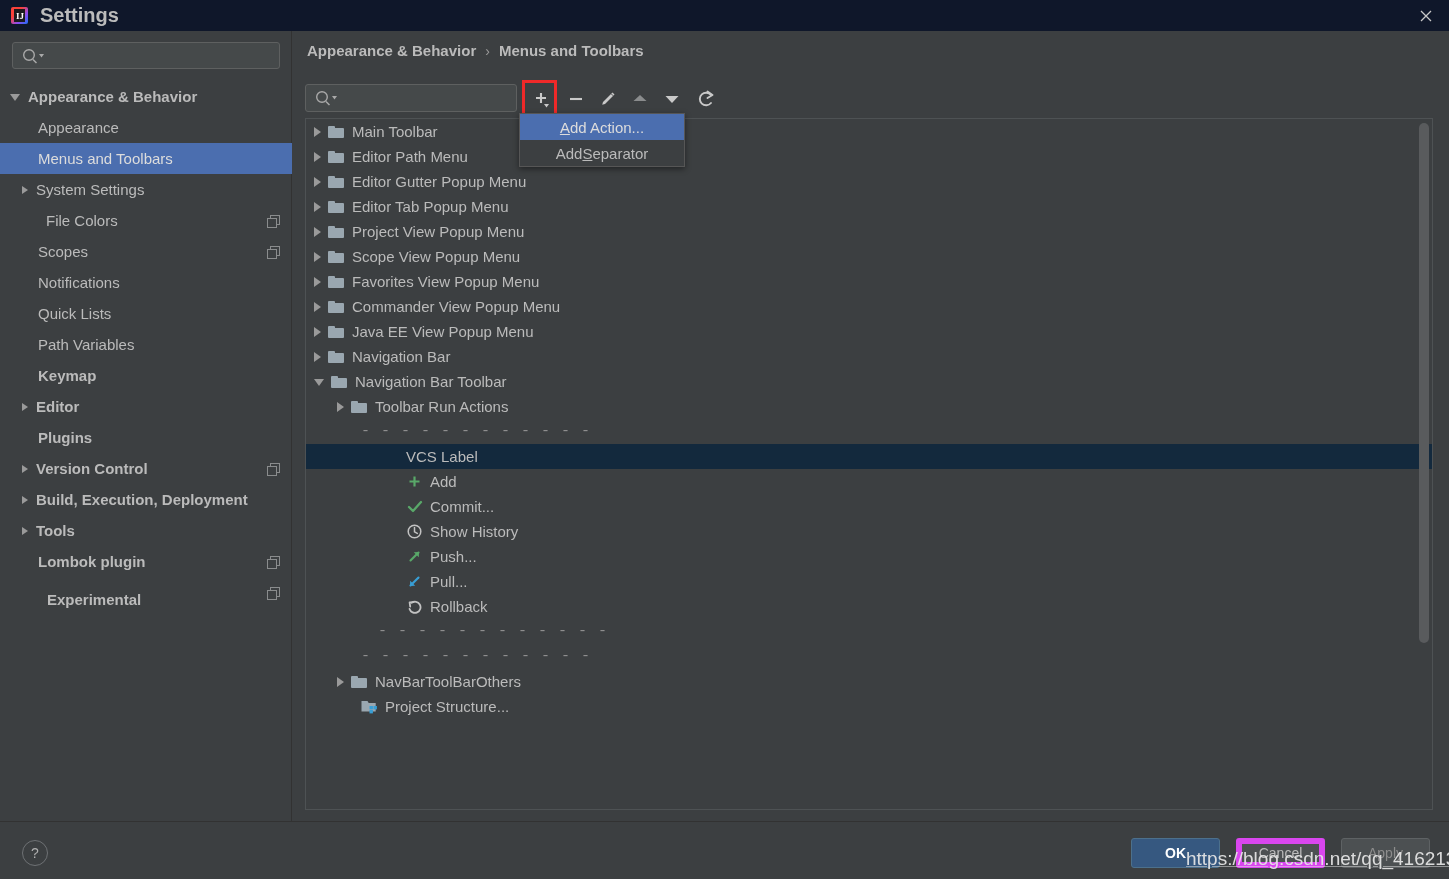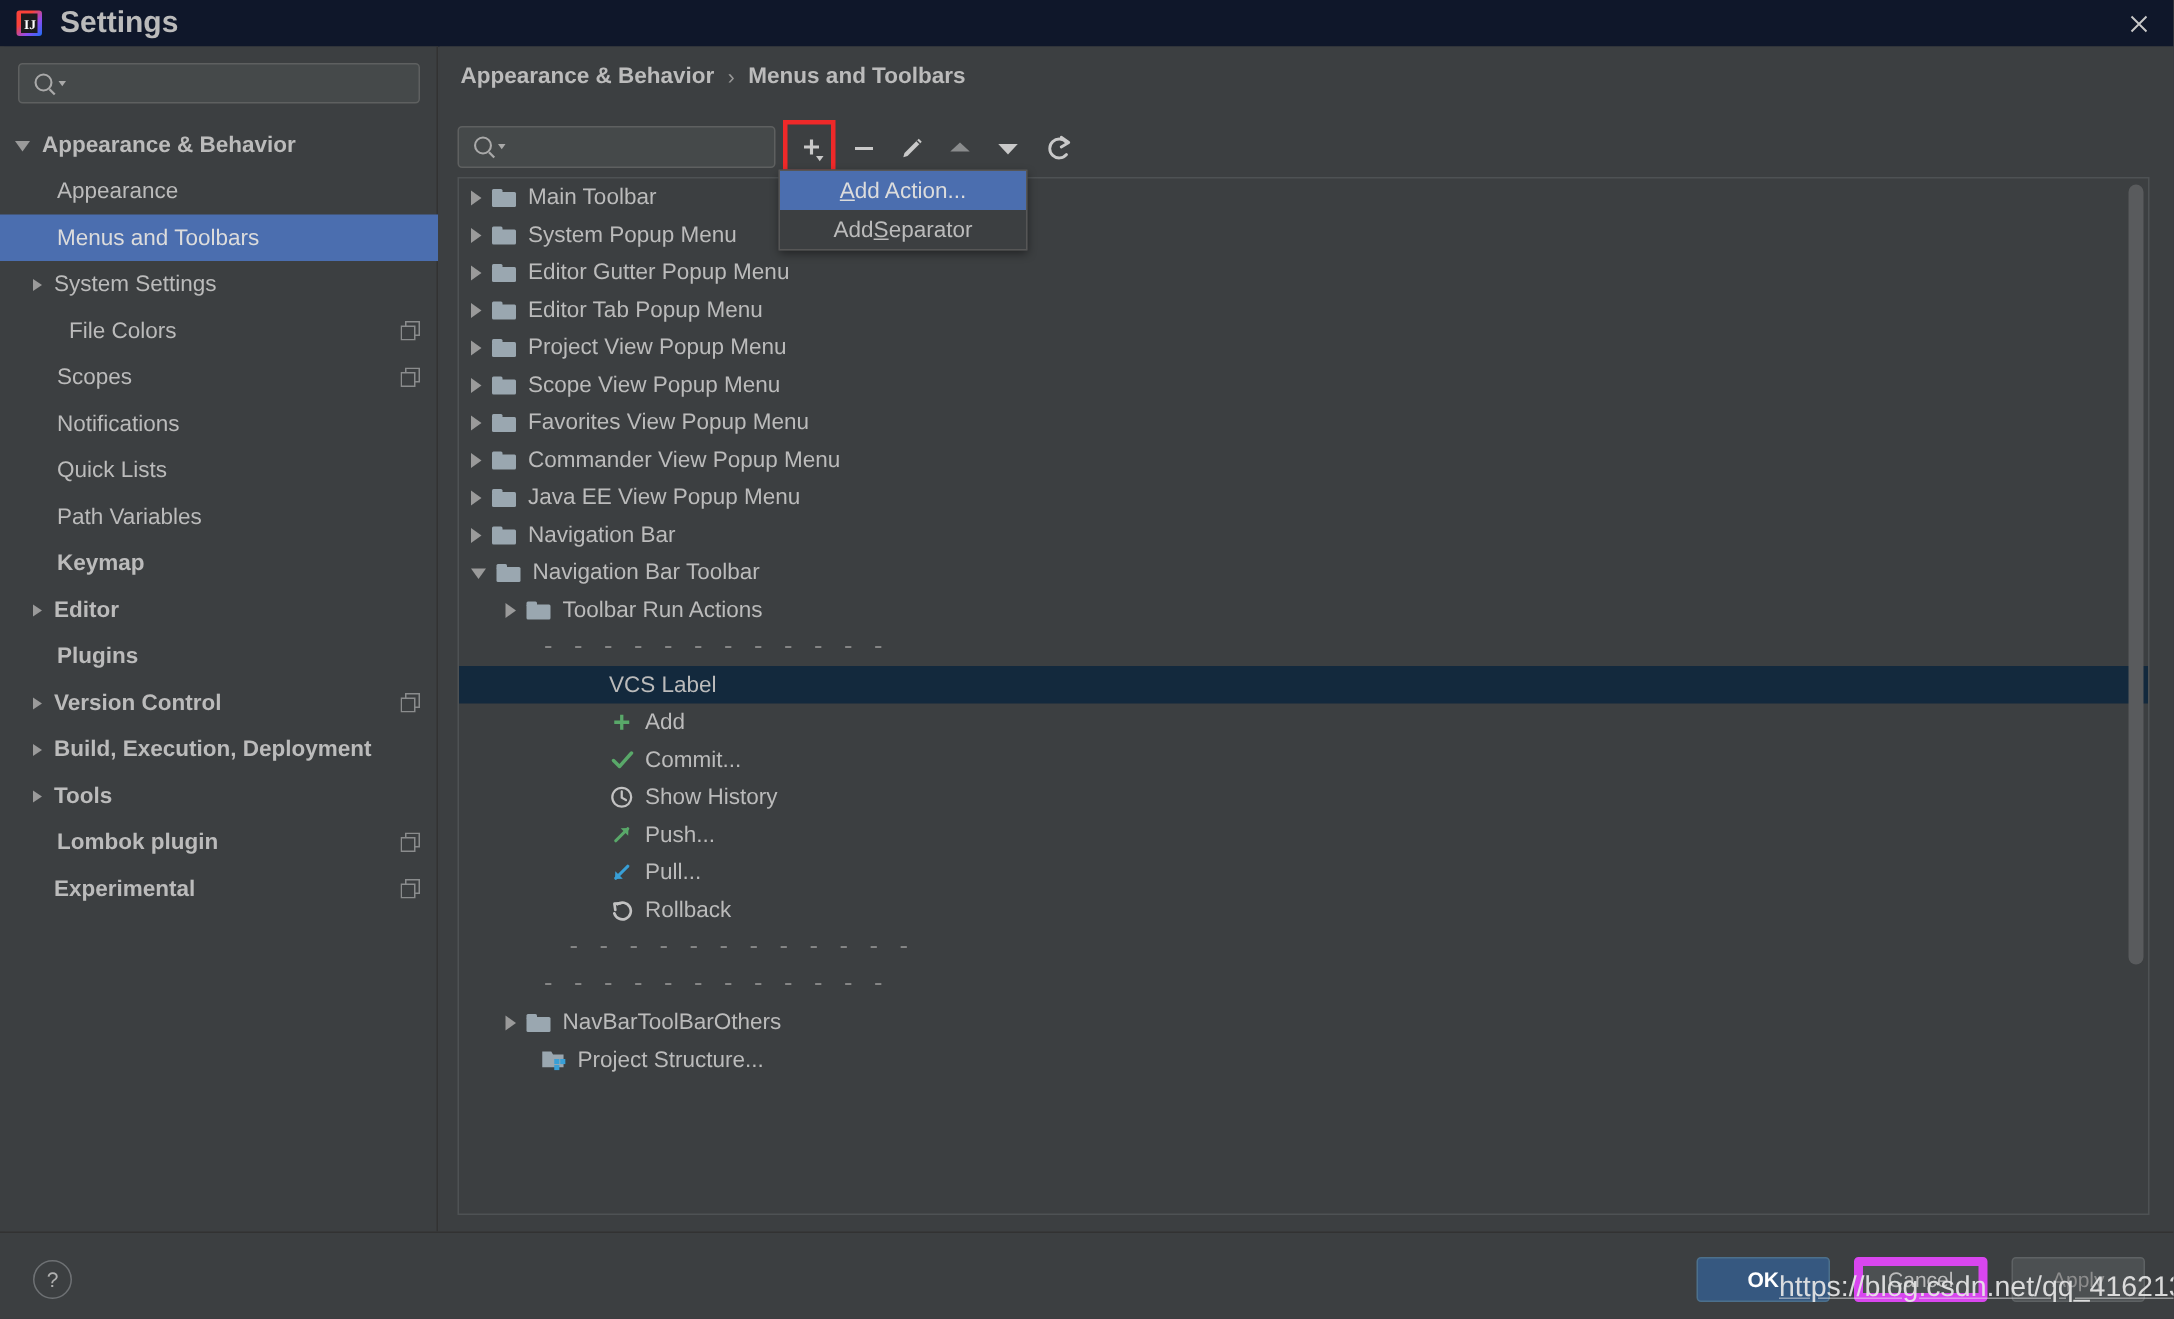--- a/index.html
+++ b/index.html
@@ -386,21 +386,21 @@
           <span class="si-arrow"></span>
           <span class="si-label">Tools</span>
         </div>
         <div class="side-item bold" style="padding-left: 38px;">
           <span class="si-label">Lombok plugin</span>
           <span class="si-copy"><svg width="13" height="13" viewBox="0 0 13 13">
               <rect x="3.5" y="0.5" width="9" height="9" stroke="#8a8c8d" stroke-width="1" fill="none"></rect>
               <rect x="0.5" y="3.5" width="9" height="9" stroke="#8a8c8d" stroke-width="1" fill="#3c3f41"></rect>
             </svg></span>
         </div>
-        <div class="side-item bold" style="padding-left: 36px;">
+        <div class="side-item bold" style="padding-left: 47px; align-items: flex-end;">
           <span class="si-label">Experimental</span>
           <span class="si-copy"><svg width="13" height="13" viewBox="0 0 13 13">
               <rect x="3.5" y="0.5" width="9" height="9" stroke="#8a8c8d" stroke-width="1" fill="none"></rect>
               <rect x="0.5" y="3.5" width="9" height="9" stroke="#8a8c8d" stroke-width="1" fill="#3c3f41"></rect>
             </svg></span>
         </div>
       </div>
   </div>
 
   <div class="content">
@@ -469,21 +469,21 @@
         <div class="tree-row" style="padding-left: 8px;">
           <span class="tw-arrow"></span>
           <span class="tw-spacer"></span>
           <span class="folder-ico"></span>
           <span class="tree-label">Main Toolbar</span>
         </div>
         <div class="tree-row" style="padding-left: 8px;">
           <span class="tw-arrow"></span>
           <span class="tw-spacer"></span>
           <span class="folder-ico"></span>
-          <span class="tree-label">System Popup Menu</span>
+          <span class="tree-label">Editor Path Menu</span>
         </div>
         <div class="tree-row" style="padding-left: 8px;">
           <span class="tw-arrow"></span>
           <span class="tw-spacer"></span>
           <span class="folder-ico"></span>
           <span class="tree-label">Editor Gutter Popup Menu</span>
         </div>
         <div class="tree-row" style="padding-left: 8px;">
           <span class="tw-arrow"></span>
           <span class="tw-spacer"></span>

